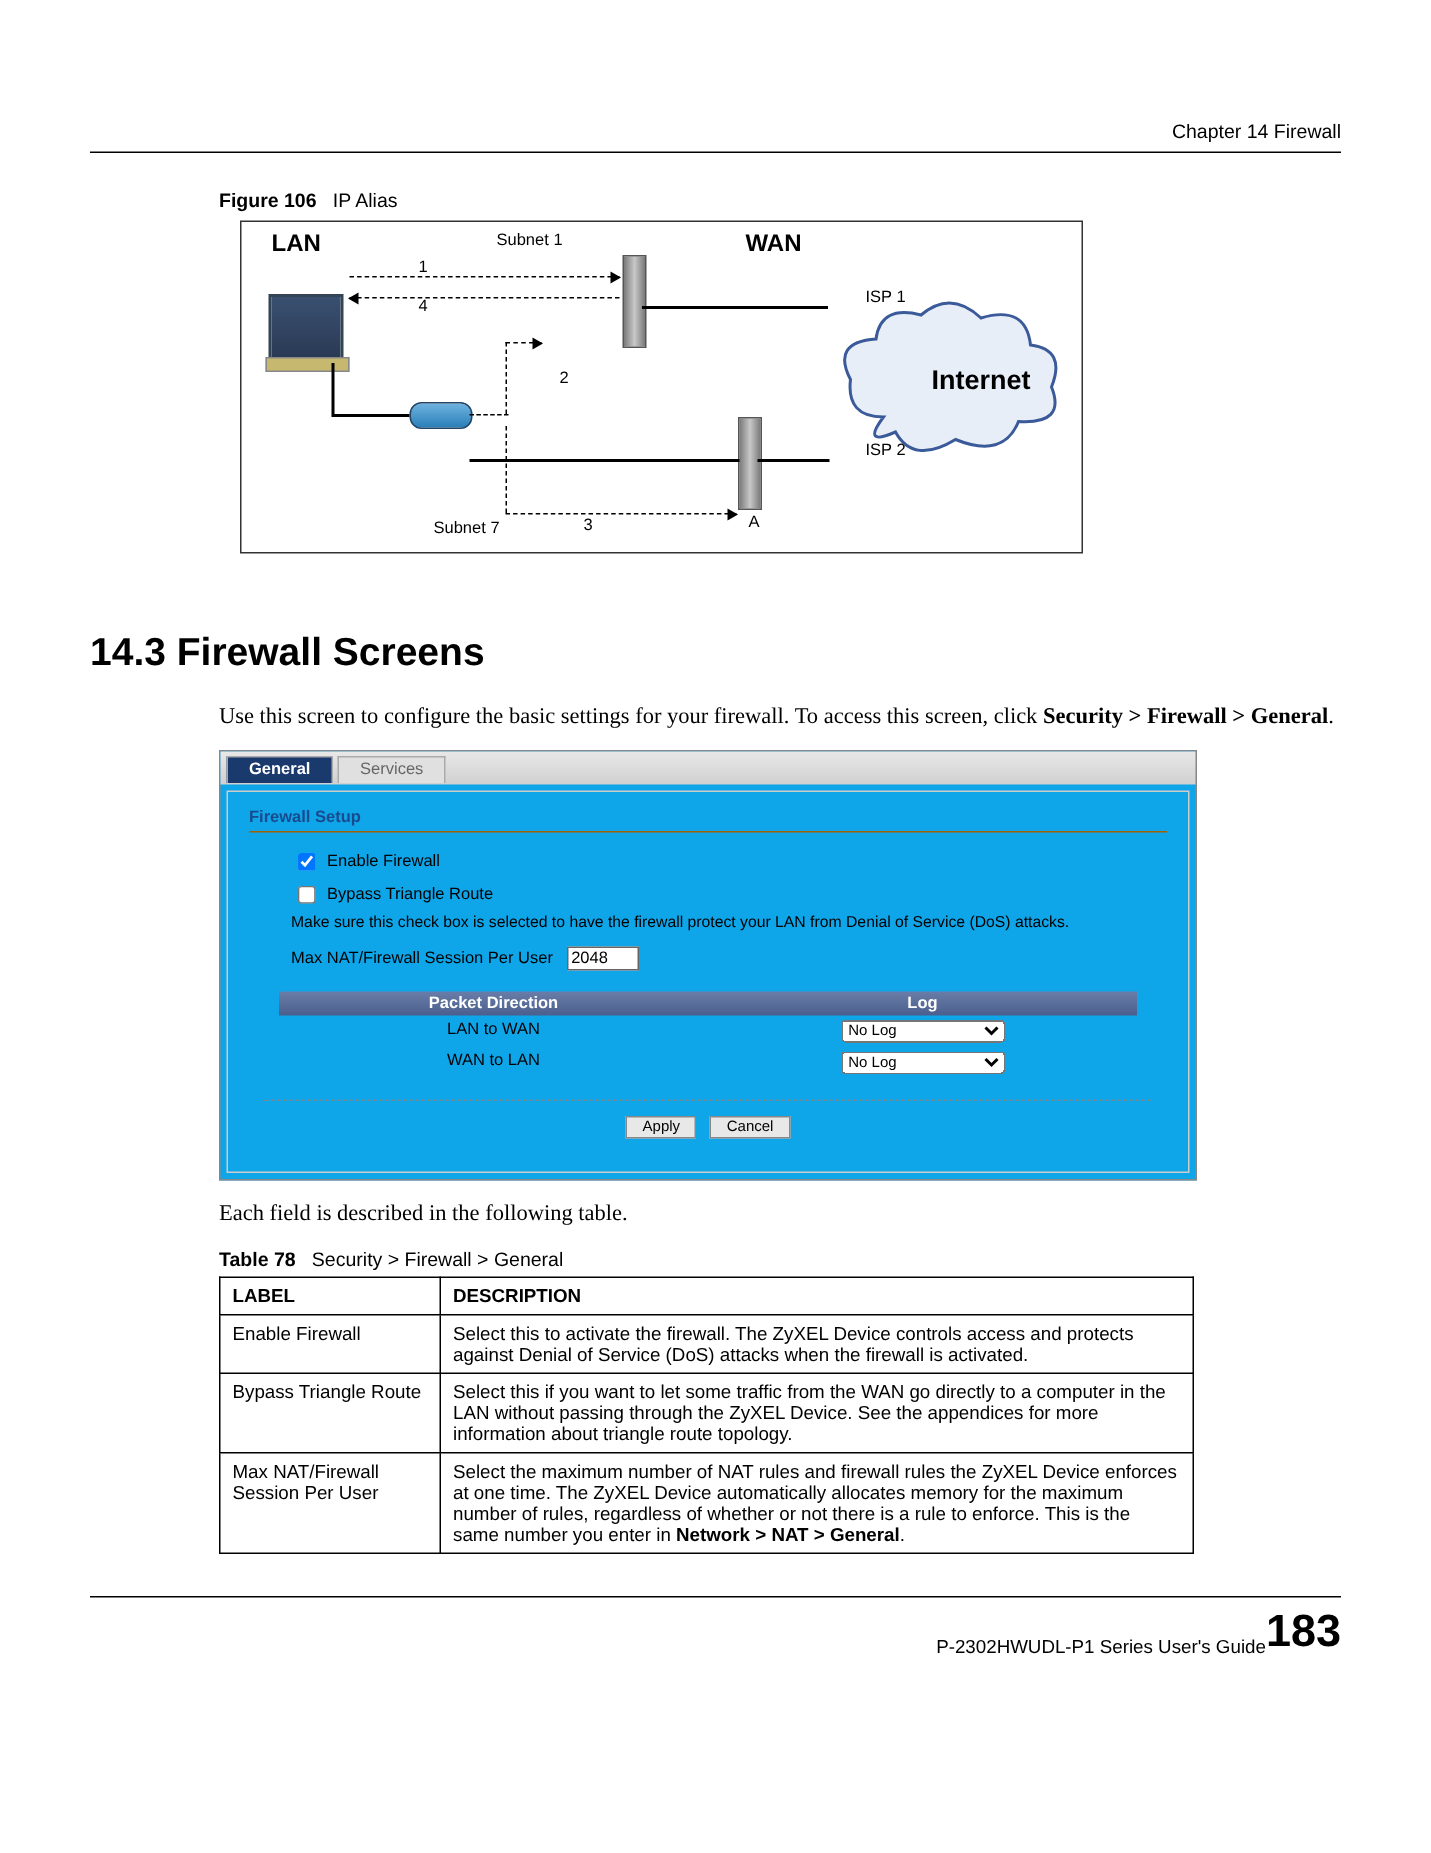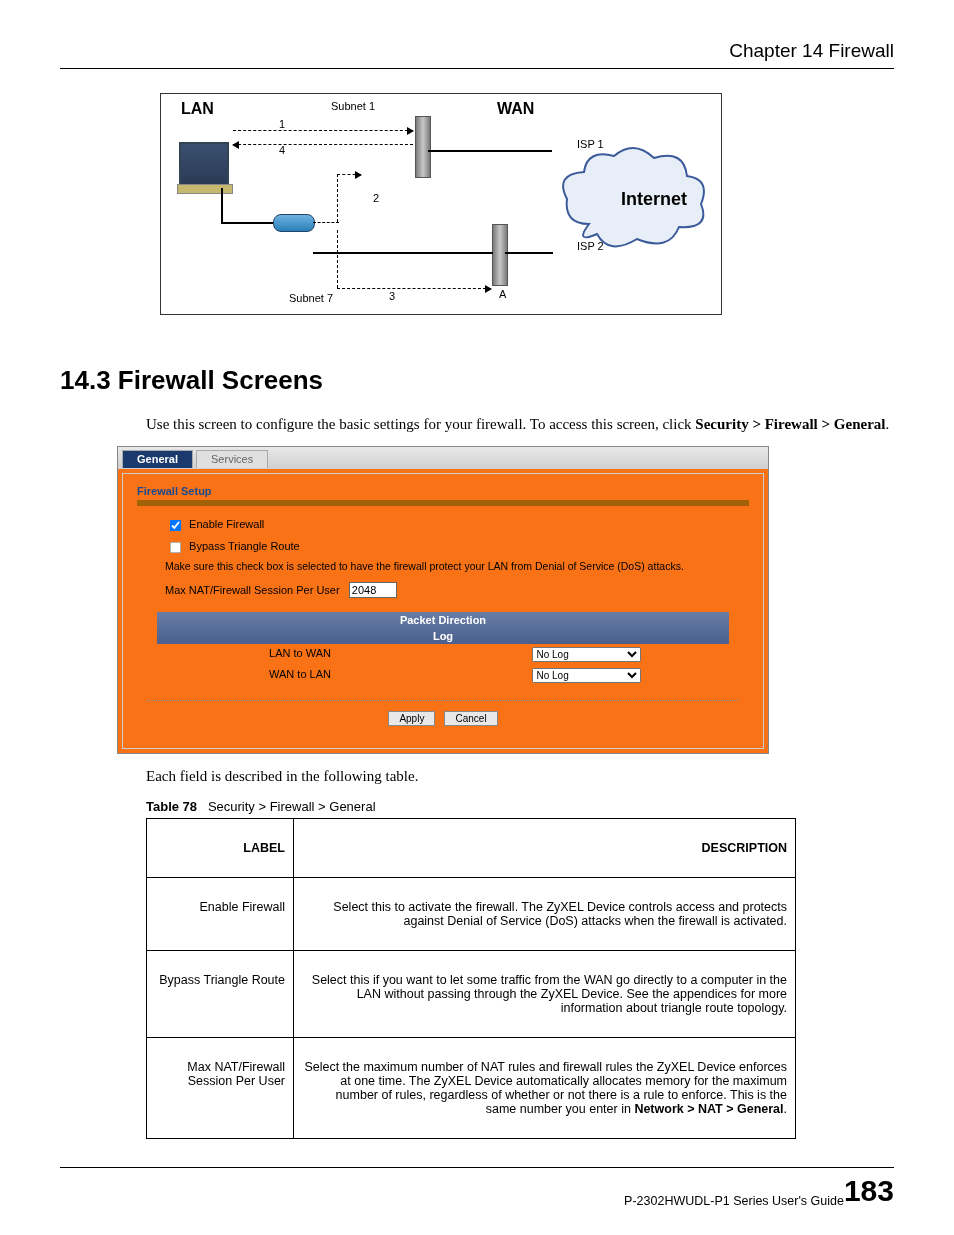--- a/index.html
+++ b/index.html
@@ -11,24 +11,25 @@
   }
   .page {
     width: 954px;
     margin: 0 auto;
     position: relative;
     padding: 40px 60px 30px 60px;
     box-sizing: border-box;
   }
   .chapter-header {
     text-align: right;
-    font-size: 19px;
+    font-size: 13px;
     padding-bottom: 6px;
     border-bottom: 1.5px solid #000;
     margin-bottom: 24px;
+    margin-top: 40px;
   }
   .fig-caption {
     font-size: 13px;
     margin-left: 86px;
     margin-bottom: 6px;
   }
   .fig-caption b { font-weight: bold; }
   .diagram106 {
     margin-left: 100px;
     width: 560px;
@@ -87,24 +88,24 @@
   }
   .body-text {
     font-family: "Times New Roman", serif;
     font-size: 15px;
     margin-left: 86px;
     margin-bottom: 12px;
     line-height: 1.35;
   }
   .body-text b { font-family: "Times New Roman", serif; }
   .gui-screenshot {
-    margin-left: 57px;
+    margin-left: 86px;
     width: 650px;
     border: 1px solid #888;
-    background: #f97316;
+    background: #0ea5e9;
     font-size: 11px;
   }
   .gui-tabs {
     background: linear-gradient(#e8e8e8,#d0d0d0);
     padding: 2px 0 0 4px;
     height: 20px;
   }
   .gui-tab {
     display:inline-block; padding: 2px 14px 3px 14px;
     font-size: 11px; color:#666; border:1px solid #aaa;
@@ -114,34 +115,34 @@
   .gui-tab.active {
     background: #1a3a6e; color:#fff; font-weight:bold;
   }
   .gui-body {
     padding: 8px 14px 16px 14px;
     border: 1px solid #ccc;
     margin: 4px;
   }
   .gui-section-title {
     color:#1a4a8e; font-weight:bold; font-size:11px;
-    border-bottom:6px solid #a16207; padding:3px 0;
+    border-bottom:1px solid #a16207; padding:3px 0;
     margin-bottom: 10px;
   }
   .gui-indent { margin-left: 28px; }
   .gui-check-row { margin: 3px 0; font-size: 11px; }
   .gui-check-row input[type="checkbox"]{ vertical-align: middle; margin-right:4px; transform: scale(0.9);}
   .gui-note { font-size: 10.5px; margin: 2px 0 10px 0; }
   .gui-session-row { margin: 8px 0 14px 0; font-size: 11px;}
   .gui-session-row input[type="text"] {
     width: 42px; font-size: 11px; border:1px solid #666; padding:1px 2px;
   }
   .gui-table-hdr {
     display:flex; background: linear-gradient(#6a7da8,#4a5f8d);
-    color:#fff; font-weight:bold; font-size:11px;flex-direction:column;
+    color:#fff; font-weight:bold; font-size:11px;
   }
   .gui-table-hdr div { flex:1; text-align:center; padding:2px 0; }
   .gui-table-row {
     display:flex; font-size:11px; padding:3px 0;
   }
   .gui-table-row div { flex:1; text-align:center; }
   .gui-table-row select {
     font-size: 10px; width: 109px;
   }
   .gui-dots {
@@ -153,22 +154,22 @@
     background: #e8e8e8; border: 1px solid #888;
   }
   table.desc-table {
     margin-left: 86px;
     border-collapse: collapse;
     width: 650px;
     font-size: 12.5px;
   }
   table.desc-table th, table.desc-table td {
     border: 1px solid #000;
-    padding: 22px 8px;
-    text-align: right;
+    padding: 5px 8px;
+    text-align: left;
     vertical-align: top;
   }
   table.desc-table th {
     background: #fff; font-weight: bold;
   }
   .table-caption {
     font-size: 13px; margin-left: 86px; margin: 12px 0 4px 86px;
   }
   .footer {
     display:flex; justify-content: flex-end; align-items: flex-end;
@@ -177,20 +178,24 @@
   .footer-left { font-size: 12.5px; }
   .footer-right { font-size: 30px; font-weight: bold; }
 </style>
 </head>
 <body>
 
 <div class="page">
 
   <div class="chapter-header">Chapter 14 Firewall</div>
 
+  <div class="fig-caption">
+    <b>Figure 106</b>&nbsp;&nbsp;
+    <span>IP Alias</span>
+  </div>
 
   <div class="diagram106">
     <span class="lan-label" style="left:20px;top:6px;">LAN</span>
     <span class="wan-label" style="left:336px;top:6px;">WAN</span>
     <span class="small-label" style="left:170px;top:6px;">Subnet 1</span>
     <span class="small-label" style="left:128px;top:198px;">Subnet 7</span>
     <span class="small-label" style="left:416px;top:44px;">ISP 1</span>
     <span class="small-label" style="left:416px;top:146px;">ISP 2</span>
     <span class="small-label" style="left:118px;top:24px;">1</span>
     <span class="small-label" style="left:118px;top:50px;">4</span>

